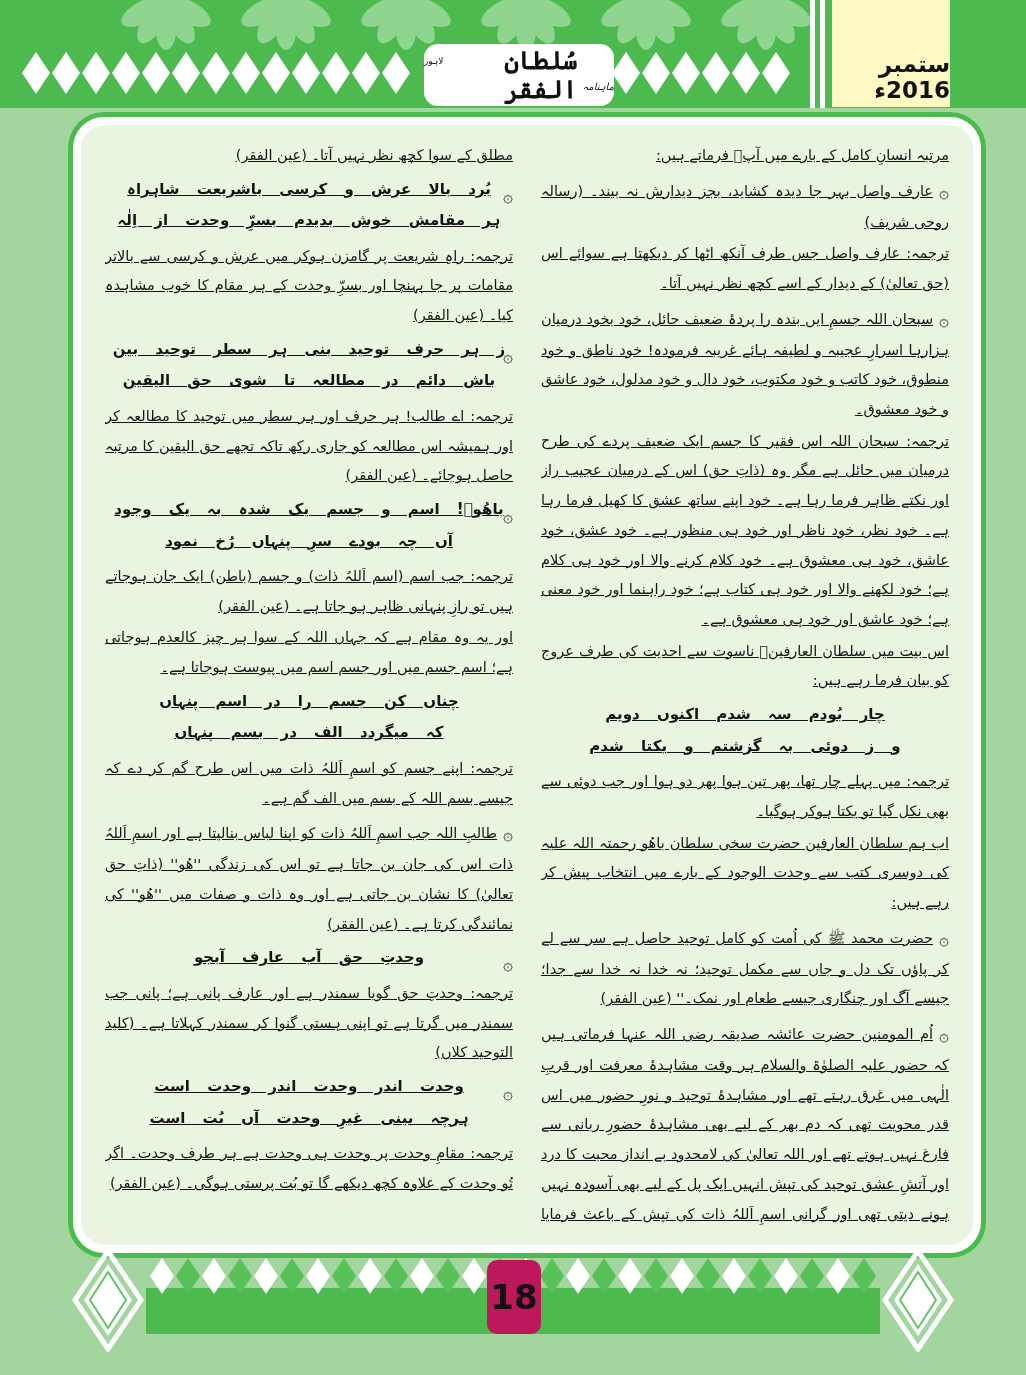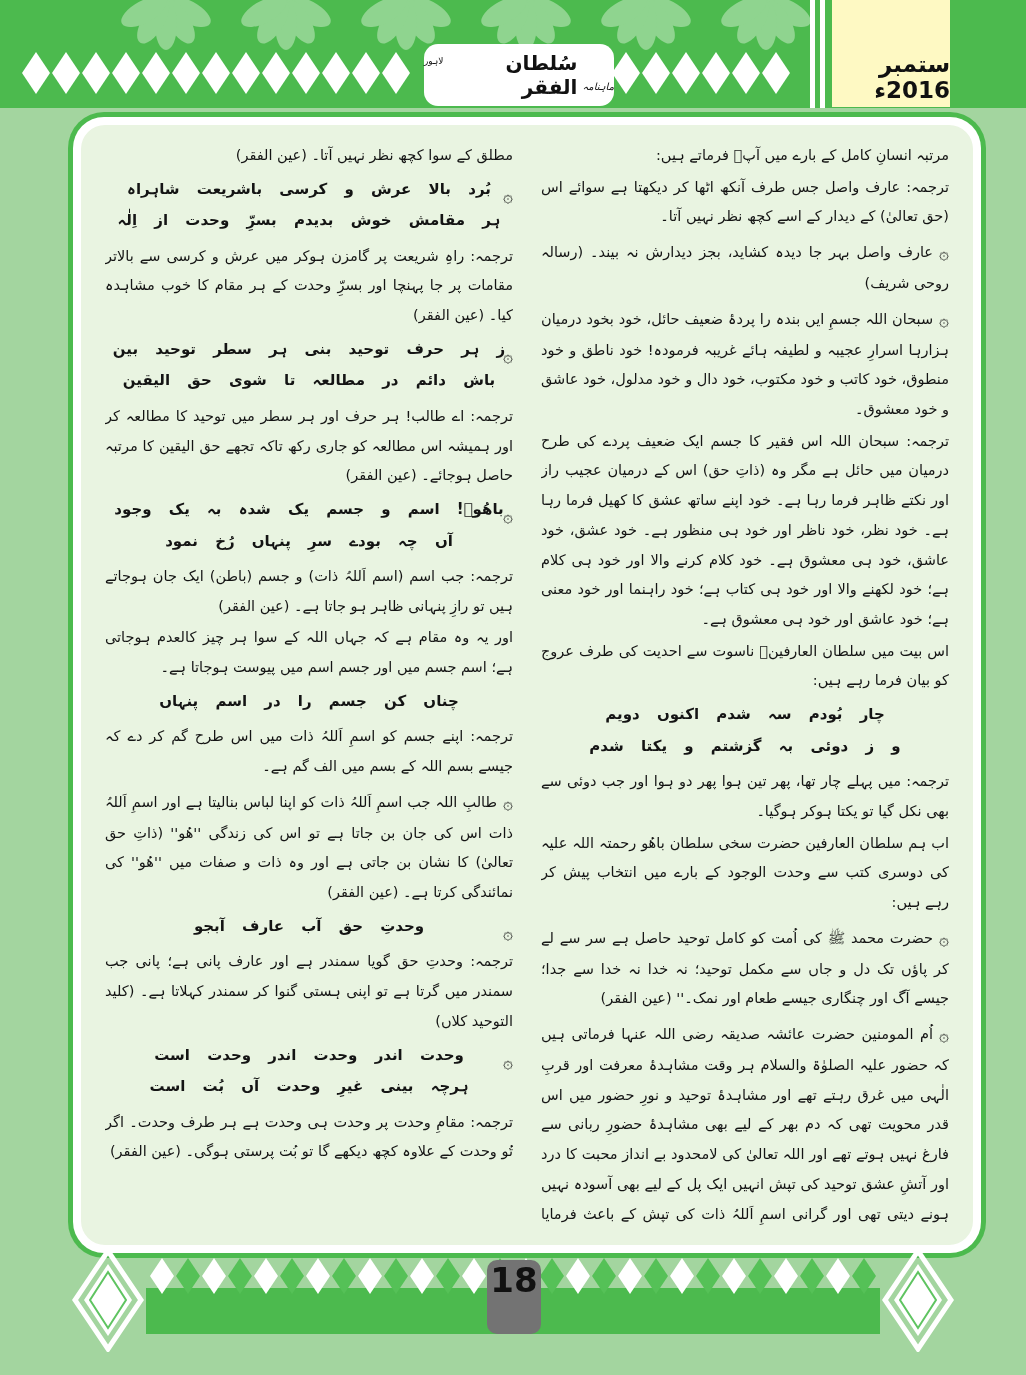--- a/index.html
+++ b/index.html
@@ -10,47 +10,47 @@
   .flowers{position:absolute;top:0;left:96px;}
   .tb-diamonds{position:absolute;top:52px;display:flex;gap:2px;}
   .tb-diamonds.left{left:22px;}
   .tb-diamonds.right{left:612px;}
   .dia{width:28px;height:42px;background:#ffffff;
        clip-path:polygon(50% 0,100% 50%,50% 100%,0 50%);}
   .title-plaque{position:absolute;left:424px;top:44px;width:190px;height:62px;background:#fff;
        border-radius:14px;display:flex;align-items:center;justify-content:center;gap:5px;
        color:#111;z-index:3;}
   .title-plaque .lbl{font-size:10px;align-self:flex-end;margin-bottom:14px;font-style:italic;}
-  .title-plaque .main{font-size:20px;font-weight:bold;letter-spacing:-1px;}
+  .title-plaque .main{font-size:25px;font-weight:bold;letter-spacing:-1px;font-family:Liberation Serif, serif;}
   .title-plaque .city{font-size:9px;align-self:flex-start;margin-top:12px;}
   .vline{position:absolute;top:0;width:5px;height:108px;background:#fff;}
   .vline.a{left:810px;} .vline.b{left:820px;}
   .date-strip{position:absolute;left:832px;top:0;width:118px;height:107px;background:#fef9c3;
        display:flex;align-items:flex-end;justify-content:center;padding-bottom:4px;box-sizing:border-box;}
   .date-strip .date{font-size:23px;color:#111;font-weight:bold;}
   
   .content-outer{position:absolute;left:68px;top:112px;width:918px;height:1146px;
        background:#4cba4e;border-radius:36px;padding:5px;box-sizing:border-box;}
   .content-mid{width:100%;height:100%;background:#ffffff;border-radius:31px;padding:8px;box-sizing:border-box;}
   .content{width:100%;height:100%;background:#e9f4e1;border-radius:24px;box-sizing:border-box;
        padding:16px 24px;overflow:hidden;}
   .cols{display:flex;gap:28px;height:100%;}
-  .col{flex:1 1 0;overflow:hidden;color:#141414;font-size:14.5px;line-height:2.05;text-align:justify;}
+  .col{flex:1 1 0;overflow:hidden;color:#141414;font-size:14.5px;line-height:2.05;text-align:justify;text-decoration:underline;}
   .para{margin:0 0 2px 0;}
   .para .bullet{font-size:17px;margin-left:6px;position:relative;top:2px;}
   .verse{position:relative;text-align:center;font-weight:bold;font-size:15px;margin:3px 0 5px;}
   .verse .vl{word-spacing:0.8em;line-height:2.1;text-align:center;}
   .verse .bullet{position:absolute;right:0;top:5px;font-size:17px;font-weight:normal;}
   
   .foot-band{position:absolute;left:146px;top:1288px;width:734px;height:46px;background:#4cba4e;}
   .foot-diamonds{position:absolute;left:150px;top:1258px;display:flex;gap:2px;z-index:2;}
   .dia.s{width:24px;height:36px;}
   .dia.g{background:#55c157;}
-  .page-plaque{position:absolute;left:487px;top:1260px;width:54px;height:74px;background:#737373;
-       border-radius:10px;z-index:4;display:flex;align-items:flex-start;justify-content:center;}
+  .page-plaque{position:absolute;left:487px;top:1260px;width:54px;height:74px;background:#be185d;
+       border-radius:10px;z-index:4;display:flex;align-items:center;justify-content:center;}
   .page-plaque .num{font-size:34px;font-weight:bold;color:#111;font-family:"DejaVu Sans",sans-serif;}
   .ornament{position:absolute;z-index:5;}
   .ornament.left{left:72px;top:1248px;}
   .ornament.right{left:882px;top:1248px;}
 </style>
 </head>
 <body>
 
 <div class="page">
 
@@ -111,22 +111,22 @@
     </div>
   </div>
 
   <div class="content-outer">
     <div class="content-mid">
       <div class="content">
         <div class="cols">
 
           <div class="col">
             <p class="para"><span>مرتبہ انسانِ کامل کے بارے میں آپؒ فرماتے ہیں:</span></p>
+            <p class="para"><span class="bullet">۞</span><span>عارف واصل بہر جا دیدہ کشاید، بجز دیدارش نہ بیند۔ (رسالہ روحی شریف)</span></p>
             <p class="para"><span>ترجمہ: عارف واصل جس طرف آنکھ اٹھا کر دیکھتا ہے سوائے اس (حق تعالیٰ) کے دیدار کے اسے کچھ نظر نہیں آتا۔</span></p>
-            <p class="para"><span class="bullet">۞</span><span>عارف واصل بہر جا دیدہ کشاید، بجز دیدارش نہ بیند۔ (رسالہ روحی شریف)</span></p>
             <p class="para"><span class="bullet">۞</span><span>سبحان اللہ جسمِ ایں بندہ را پردۂ ضعیف حائل، خود بخود درمیان ہزارہا اسرارِ عجیبہ و لطیفہ ہائے غریبہ فرمودہ! خود ناطق و خود منطوق، خود کاتب و خود مکتوب، خود دال و خود مدلول، خود عاشق و خود معشوق۔</span></p>
             <p class="para"><span>ترجمہ: سبحان اللہ اس فقیر کا جسم ایک ضعیف پردے کی طرح درمیان میں حائل ہے مگر وہ (ذاتِ حق) اس کے درمیان عجیب راز اور نکتے ظاہر فرما رہا ہے۔ خود اپنے ساتھ عشق کا کھیل فرما رہا ہے۔ خود نظر، خود ناظر اور خود ہی منظور ہے۔ خود عشق، خود عاشق، خود ہی معشوق ہے۔ خود کلام کرنے والا اور خود ہی کلام ہے؛ خود لکھنے والا اور خود ہی کتاب ہے؛ خود راہنما اور خود معنی ہے؛ خود عاشق اور خود ہی معشوق ہے۔</span></p>
             <p class="para"><span>اس بیت میں سلطان العارفینؒ ناسوت سے احدیت کی طرف عروج کو بیان فرما رہے ہیں:</span></p>
             <div class="verse">
               <div class="vl">چار بُودم سہ شدم اکنوں دویم</div>
               <div class="vl">و ز دوئی بہ گزشتم و یکتا شدم</div>
             </div>
             <p class="para"><span>ترجمہ: میں پہلے چار تھا، پھر تین ہوا پھر دو ہوا اور جب دوئی سے بھی نکل گیا تو یکتا ہوکر ہوگیا۔</span></p>
             <p class="para"><span>اب ہم سلطان العارفین حضرت سخی سلطان باھُو رحمتہ اللہ علیہ کی دوسری کتب سے وحدت الوجود کے بارے میں انتخاب پیش کر رہے ہیں:</span></p>
             <p class="para"><span class="bullet">۞</span><span>حضرت محمد ﷺ کی اُمت کو کامل توحید حاصل ہے سر سے لے کر پاؤں تک دل و جاں سے مکمل توحید؛ نہ خدا نہ خدا سے جدا؛ جیسے آگ اور چنگاری جیسے طعام اور نمک۔'' (عین الفقر)</span></p>
@@ -150,20 +150,21 @@
             <p class="para"><span>ترجمہ: اے طالب! ہر حرف اور ہر سطر میں توحید کا مطالعہ کر اور ہمیشہ اس مطالعہ کو جاری رکھ تاکہ تجھے حق الیقین کا مرتبہ حاصل ہوجائے۔ (عین الفقر)</span></p>
             <div class="verse">
               <span class="bullet">۞</span>
               <div class="vl">باھُوؒ! اسم و جسم یک شدہ بہ یک وجود</div>
               <div class="vl">آں چہ بودے سرِ پنہاں رُخ نمود</div>
             </div>
             <p class="para"><span>ترجمہ: جب اسم (اسم اَللہُ ذات) و جسم (باطن) ایک جان ہوجاتے ہیں تو رازِ پنہانی ظاہر ہو جاتا ہے۔ (عین الفقر)</span></p>
             <p class="para"><span>اور یہ وہ مقام ہے کہ جہاں اللہ کے سوا ہر چیز کالعدم ہوجاتی ہے؛ اسم جسم میں اور جسم اسم میں پیوست ہوجاتا ہے۔</span></p>
             <div class="verse">
               <div class="vl">چناں کن جسم را در اسم پنہاں</div>
+              <div class="vl">کہ میگردد الف در بسم پنہاں</div>
             </div>
             <p class="para"><span>ترجمہ: اپنے جسم کو اسمِ اَللہُ ذات میں اس طرح گم کر دے کہ جیسے بسم اللہ کے بسم میں الف گم ہے۔</span></p>
             <p class="para"><span class="bullet">۞</span><span>طالبِ اللہ جب اسمِ اَللہُ ذات کو اپنا لباس بنالیتا ہے اور اسمِ اَللہُ ذات اس کی جان بن جاتا ہے تو اس کی زندگی ''ھُو'' (ذاتِ حق تعالیٰ) کا نشان بن جاتی ہے اور وہ ذات و صفات میں ''ھُو'' کی نمائندگی کرتا ہے۔ (عین الفقر)</span></p>
             <div class="verse">
               <span class="bullet">۞</span>
               <div class="vl">وحدتِ حق آب عارف آبجو</div>
             </div>
             <p class="para"><span>ترجمہ: وحدتِ حق گویا سمندر ہے اور عارف پانی ہے؛ پانی جب سمندر میں گرتا ہے تو اپنی ہستی گنوا کر سمندر کہلاتا ہے۔ (کلید التوحید کلاں)</span></p>
             <div class="verse">
               <span class="bullet">۞</span>

